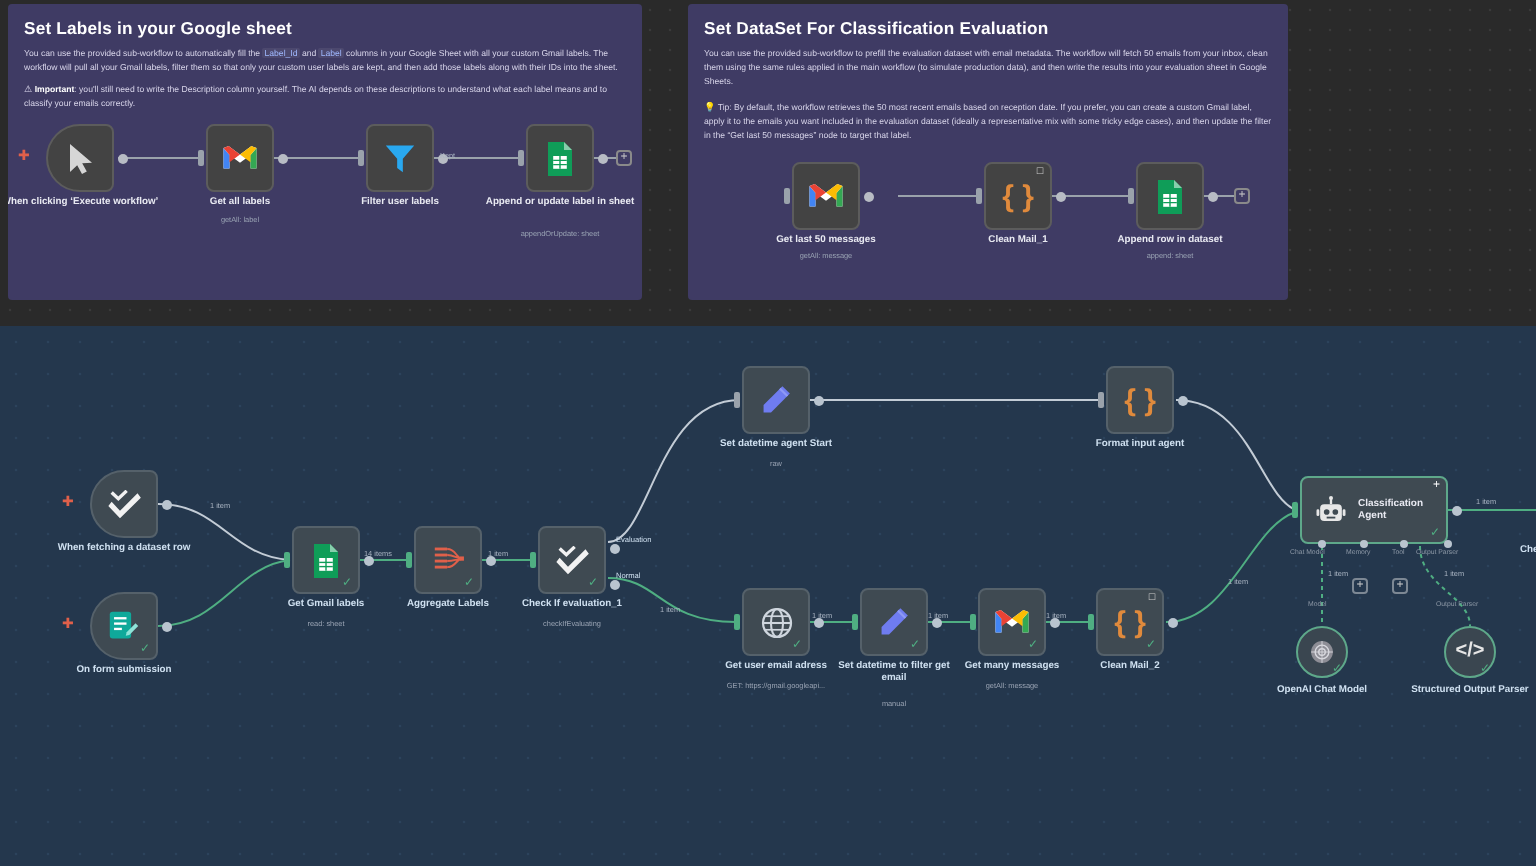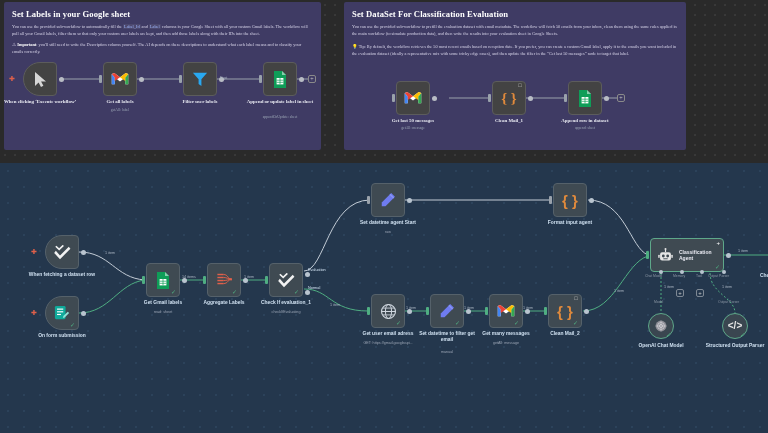--- a/index.html
+++ b/index.html
@@ -26,21 +26,20 @@
     background-size: 16px 16px;
   }
 
   
   .sticky {
     position: absolute;
     background: #3f3b64;
     border-radius: 2px;
     padding: 7px 8px 0 8px;
     overflow: hidden;
-    font-family: Liberation Serif, serif;
   }
   .sticky h2 {
     font-size: 8.6px; font-weight: bold; color: #ffffff;
     letter-spacing: .1px; margin-bottom: 5px;
   }
   .sticky p {
     font-size: 4.3px; line-height: 1.62; color: #d8d5ea;
     margin-bottom: 3.5px;
   }
   .sticky .code {
@@ -212,21 +211,21 @@
           <line x1="7" y1="7" x2="7" y2="13.4" stroke="#0f9d58" stroke-width=".7"></line>
         </svg>
         <span class="port out"></span>
       </div>
       <div class="nlabel">Append or update label in sheet</div>
       <div class="nsub" style="left:17px; top:53px;">appendOrUpdate: sheet</div>
     </div>
     <div class="endplus" style="left:304px; top:73px;">+</div>
   </div>
 
-  <div class="sticky" style="left:344px; top:2px; width:342px; height:148px;">
+  <div class="sticky" style="left:344px; top:2px; width:300px; height:148px;">
     <h2>Set DataSet For Classification Evaluation</h2>
     <p>You can use the provided sub-workflow to prefill the evaluation dataset with email metadata. The workflow will fetch 50 emails from your inbox, clean them using the same rules applied in the main workflow (to simulate production data), and then write the results into your evaluation sheet in Google Sheets.</p>
     <p style="margin-top:5px;">
       <span class="tip-ico">💡</span>
       Tip: By default, the workflow retrieves the 50 most recent emails based on reception date. If you prefer, you can create a custom Gmail label, apply it to the emails you want included in the evaluation dataset (ideally a representative mix with some tricky edge cases), and then update the filter in the “Get last 50 messages” node to target that label.
     </p>
 
     <svg class="wires" width="330" height="148">
       <line x1="105" y1="96" x2="146" y2="96" stroke="#9aa2ab" stroke-width="1"></line>
       <line x1="182" y1="96" x2="222" y2="96" stroke="#9aa2ab" stroke-width="1"></line>

